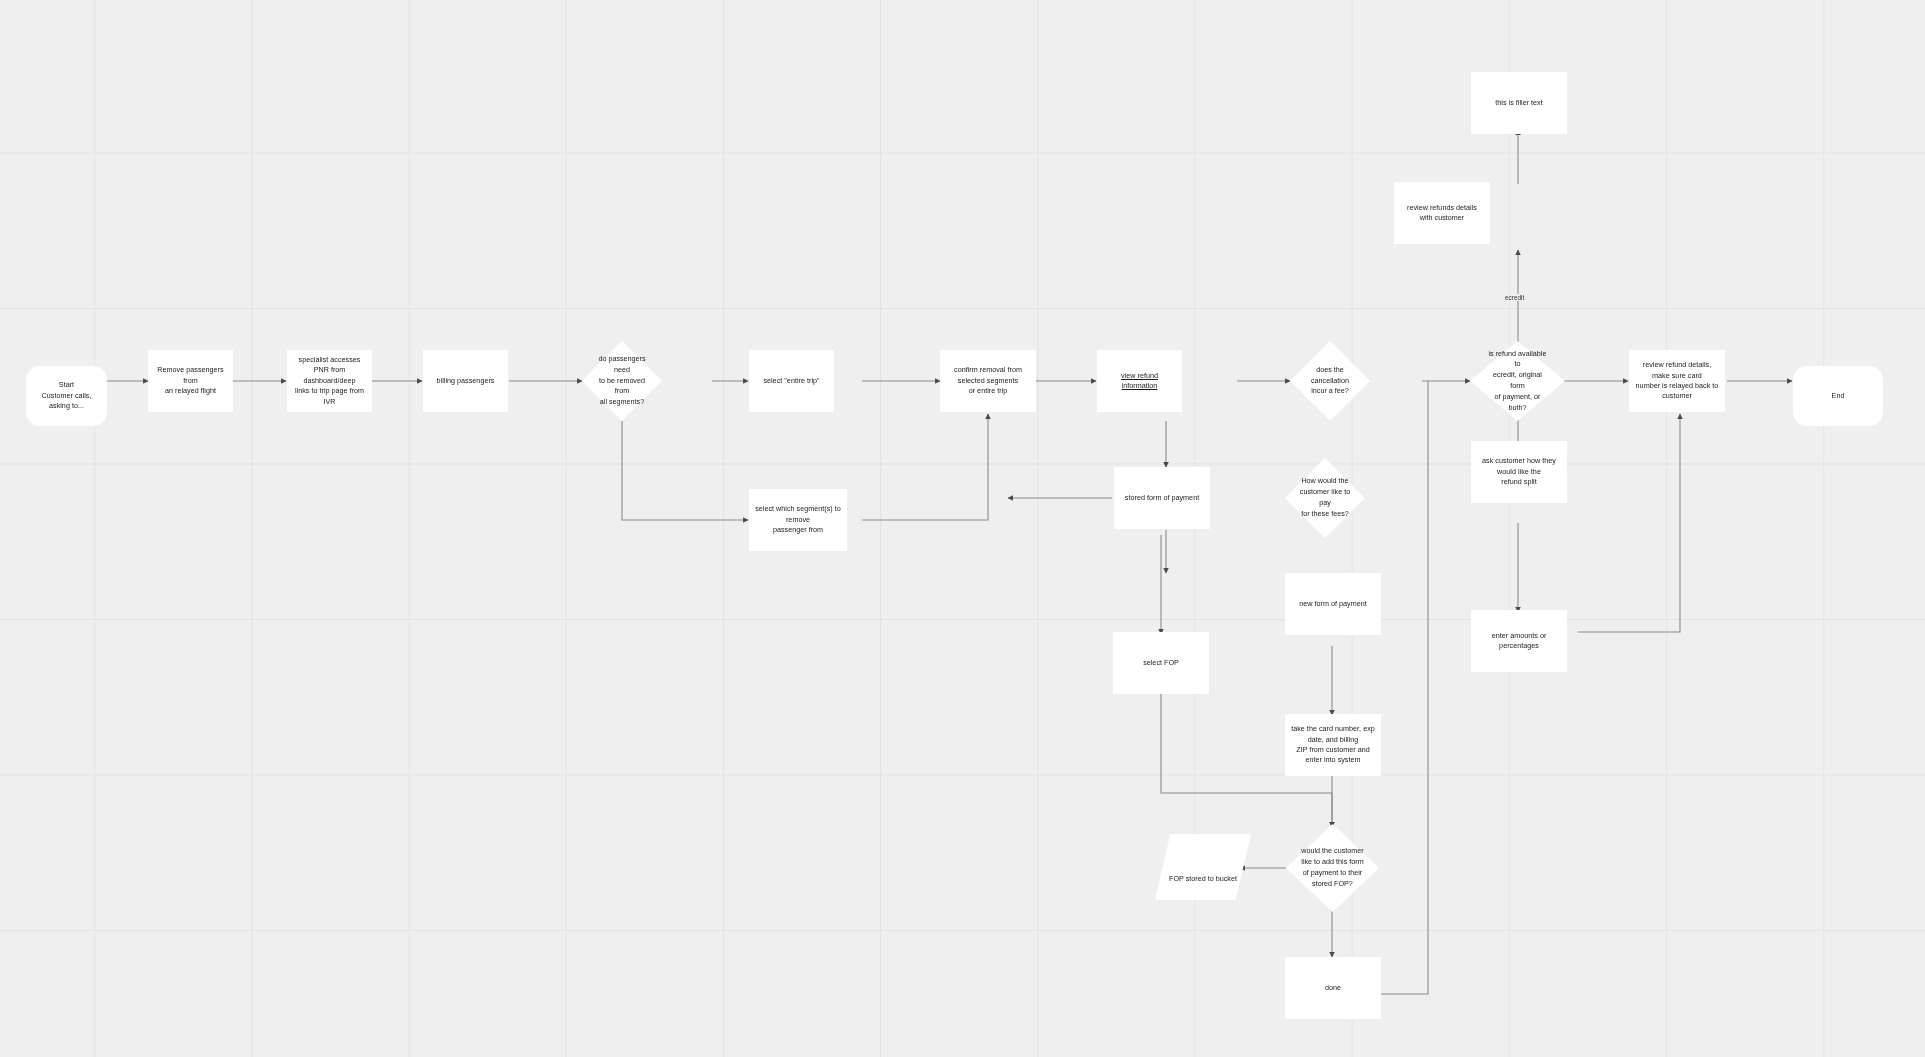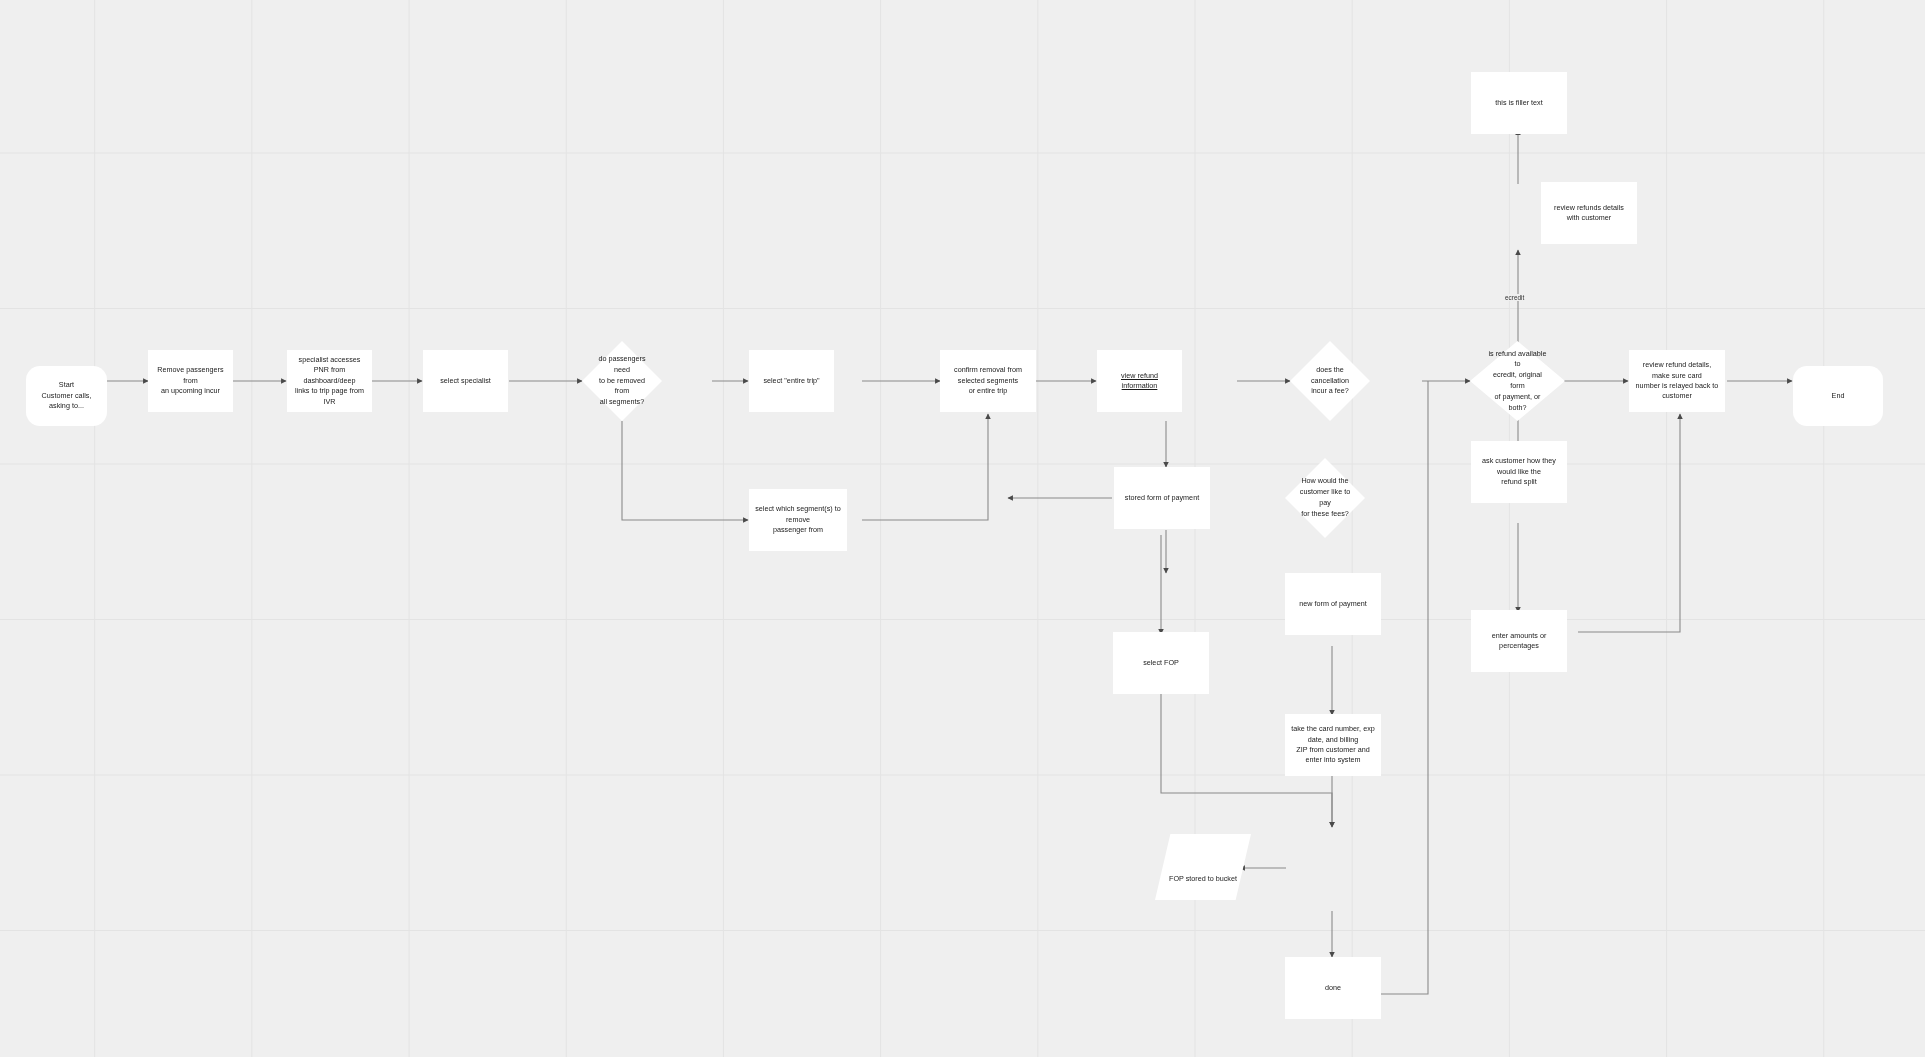--- a/index.html
+++ b/index.html
@@ -176,31 +176,31 @@
     </g>
   </svg>
 
   <div class="node terminal" style="left:26px; top:351px; width:81px; height:60px;">
     <span class="node-text">Start
 Customer calls, asking to...</span>
   </div>
 
   <div class="node process" style="left:148px; top:350px; width:85px; height:62px;">
     <span class="node-text">Remove passengers from
-an upcoming incur</span>
+an relayed flight</span>
   </div>
 
   <div class="node process" style="left:287px; top:350px; width:85px; height:62px;">
     <span class="node-text">specialist accesses
 PNR from dashboard/deep
 links to trip page from IVR</span>
   </div>
 
   <div class="node process" style="left:423px; top:350px; width:85px; height:62px;">
-    <span class="node-text">select specialist</span>
+    <span class="node-text">billing passengers</span>
   </div>
 
   <div class="diamond" style="left:582px; top:341px; width:80px; height:80px;">
     <div class="dshape"></div>
     <div class="dlabel">do passengers need
 to be removed from
 all segments?</div>
   </div>
 
   <div class="node process" style="left:749px; top:350px; width:85px; height:62px;">
@@ -244,40 +244,47 @@
 
   <div class="node process" style="left:1285px; top:573px; width:96px; height:62px;">
     <span class="node-text">new form of payment</span>
   </div>
 
   <div class="node process" style="left:1285px; top:714px; width:96px; height:62px;">
     <span class="node-text">take the card number, exp date, and billing
 ZIP from customer and enter into system</span>
   </div>
 
+  <div class="diamond" style="left:1286px; top:824px; width:93px; height:88px;">
+    <div class="dshape"></div>
+    <div class="dlabel">would the customer
+like to add this form
+of payment to their
+stored FOP?</div>
+  </div>
 
   <div class="parallelogram" style="left:1155px; top:834px; width:96px; height:66px;">
     <div class="pshape"></div>
     <div class="plabel">FOP stored to bucket</div>
   </div>
 
   <div class="node process" style="left:1285px; top:957px; width:96px; height:62px;">
     <span class="node-text">done</span>
   </div>
 
   <div class="diamond" style="left:1470px; top:341px; width:95px; height:80px;">
     <div class="dshape"></div>
     <div class="dlabel">is refund available to
 ecredit, original form
 of payment, or both?</div>
   </div>
 
   <div class="edge-label" style="left:1503px; top:294px;">ecredit</div>
 
-  <div class="node process" style="left:1541px; top:182px; width:96px; height:62px;">
+  <div class="node process" style="left:1394px; top:182px; width:96px; height:62px;">
     <span class="node-text">review refunds details with customer</span>
   </div>
 
   <div class="node process" style="left:1471px; top:62px; width:96px; height:62px;margin-top:10px;">
     <span class="node-text">this is filler text</span>
   </div>
 
   <div class="node process" style="left:1471px; top:441px; width:96px; height:62px;">
     <span class="node-text">ask customer how they would like the
 refund split</span>

